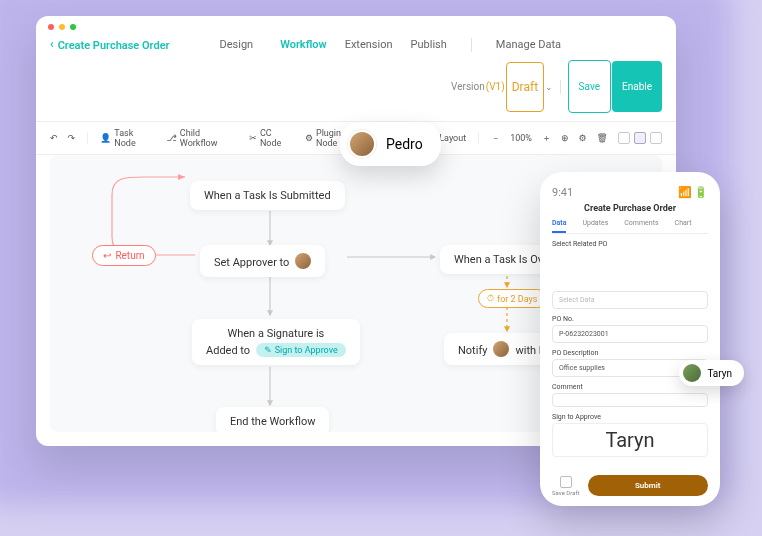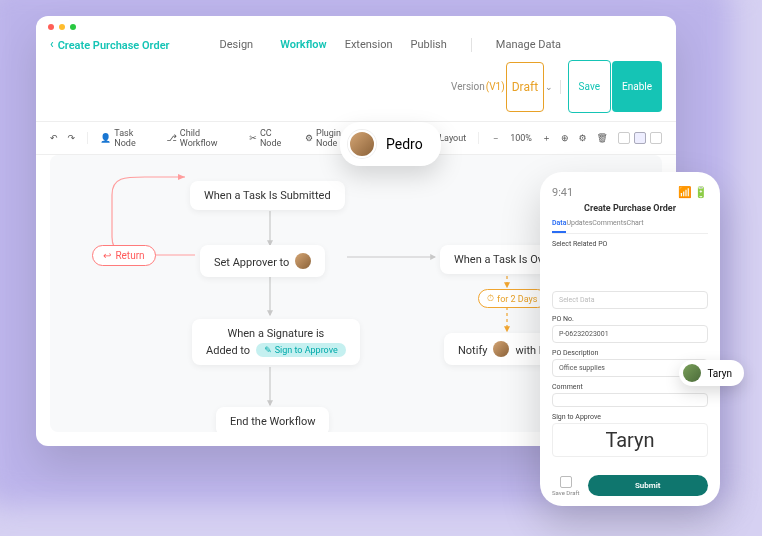--- a/index.html
+++ b/index.html
@@ -33,32 +33,32 @@
   .chip { background:#c5f0f0; color:#0aa; border-radius:10px; padding:2px 8px; font-size:9px; display:inline-flex; align-items:center; gap:3px; }
   .return-node { position:absolute; border:1px solid #ff7b7b; color:#ff5b5b; background:#fff; border-radius:12px; padding:4px 10px; font-size:10px; display:flex; align-items:center; gap:4px; }
   .days-node { position:absolute; border:1px solid #f0a530; color:#e8a127; background:#fff; border-radius:12px; padding:3px 8px; font-size:9px; display:flex; align-items:center; gap:3px; }
   .pedro-pill { position:absolute; top:122px; left:340px; background:#fff; border-radius:20px; padding:8px 18px 8px 8px; font-size:14px; display:flex; align-items:center; gap:10px; box-shadow:0 10px 24px rgba(0,0,0,0.15); z-index:5; }
   .pedro-avatar { width:28px; height:28px; border-radius:50%; background:linear-gradient(135deg,#d4a574,#8b6239); border:2px solid #fff; box-shadow:0 0 0 1px #eee; }
   svg.connector { position:absolute; inset:0; width:100%; height:100%; pointer-events:none; }
 
   .phone { position:absolute; right:42px; top:172px; width:180px; height:334px; background:#fff; border-radius:22px; box-shadow:0 18px 40px rgba(0,0,0,0.18); padding:14px 12px 10px 12px; display:flex; flex-direction:column; font-size:8px; color:#333; }
   .phone-status { display:flex; justify-content:space-between; align-items:center; color:#888; font-size:11px; margin-bottom:4px; }
   .phone-title { text-align:center; font-weight:700; font-size:9px; margin-bottom:6px; }
-  .phone-tabs { display:flex; gap:0; border-bottom:1px solid #eee; margin-bottom:6px; font-size:7px; }
+  .phone-tabs { display:flex; gap:16px; border-bottom:1px solid #eee; margin-bottom:6px; font-size:7px; }
   .phone-tab { padding:0 0 4px 0; color:#888; cursor:pointer; }
   .phone-tab.active { color:#2a6df4; border-bottom:2px solid #2a6df4; font-weight:600; }
   .field { margin-bottom:6px; }
   .field-label { font-size:7px; color:#444; margin-bottom:2px; display:block; }
   .field-box { border:1px solid #e4e4e4; border-radius:4px; padding:4px 6px; font-size:7px; color:#555; display:flex; justify-content:space-between; align-items:center; }
   .field-box.muted { color:#bbb;margin-top:43px; }
   .sig-box { border:1px solid #eee; border-radius:4px; height:34px; display:flex; align-items:center; justify-content:center; font-family:"Brush Script MT","Segoe Script",cursive; font-size:20px; color:#333; }
   .phone-footer { margin-top:auto; display:flex; align-items:center; gap:8px; }
   .save-draft { display:flex; flex-direction:column; align-items:center; font-size:6px; color:#888; }
   .save-draft-icon { width:12px; height:12px; border:1px solid #bbb; border-radius:2px; margin-bottom:1px; position:relative; }
-  .btn-submit { flex:1; background:#0f766e; color:#fff; border-radius:14px; padding:6px 6px; text-align:center; font-size:8px; font-weight:600; cursor:pointer; }
+  .btn-submit { flex:1; background:#a16207; color:#fff; border-radius:14px; padding:6px 6px; text-align:center; font-size:8px; font-weight:600; cursor:pointer; }
   .taryn-pill { position:absolute; right:18px; top:360px; background:#fff; border-radius:16px; padding:4px 12px 4px 4px; display:flex; align-items:center; gap:6px; box-shadow:0 6px 16px rgba(0,0,0,0.15); font-size:10px; z-index:10; }
   .taryn-avatar { width:18px; height:18px; border-radius:50%; background:linear-gradient(135deg,#7aa05a,#4b6b3a); }
   .right-icons { display:flex; gap:4px; margin-left:auto; }
   .sq { width:12px; height:12px; border:1px solid #ccc; border-radius:2px; }
   .sq.filled { background:#eef; border-color:#aab; }
   .pen-icon { color:#0aa; }
 </style>
 </head>
 <body>
 

